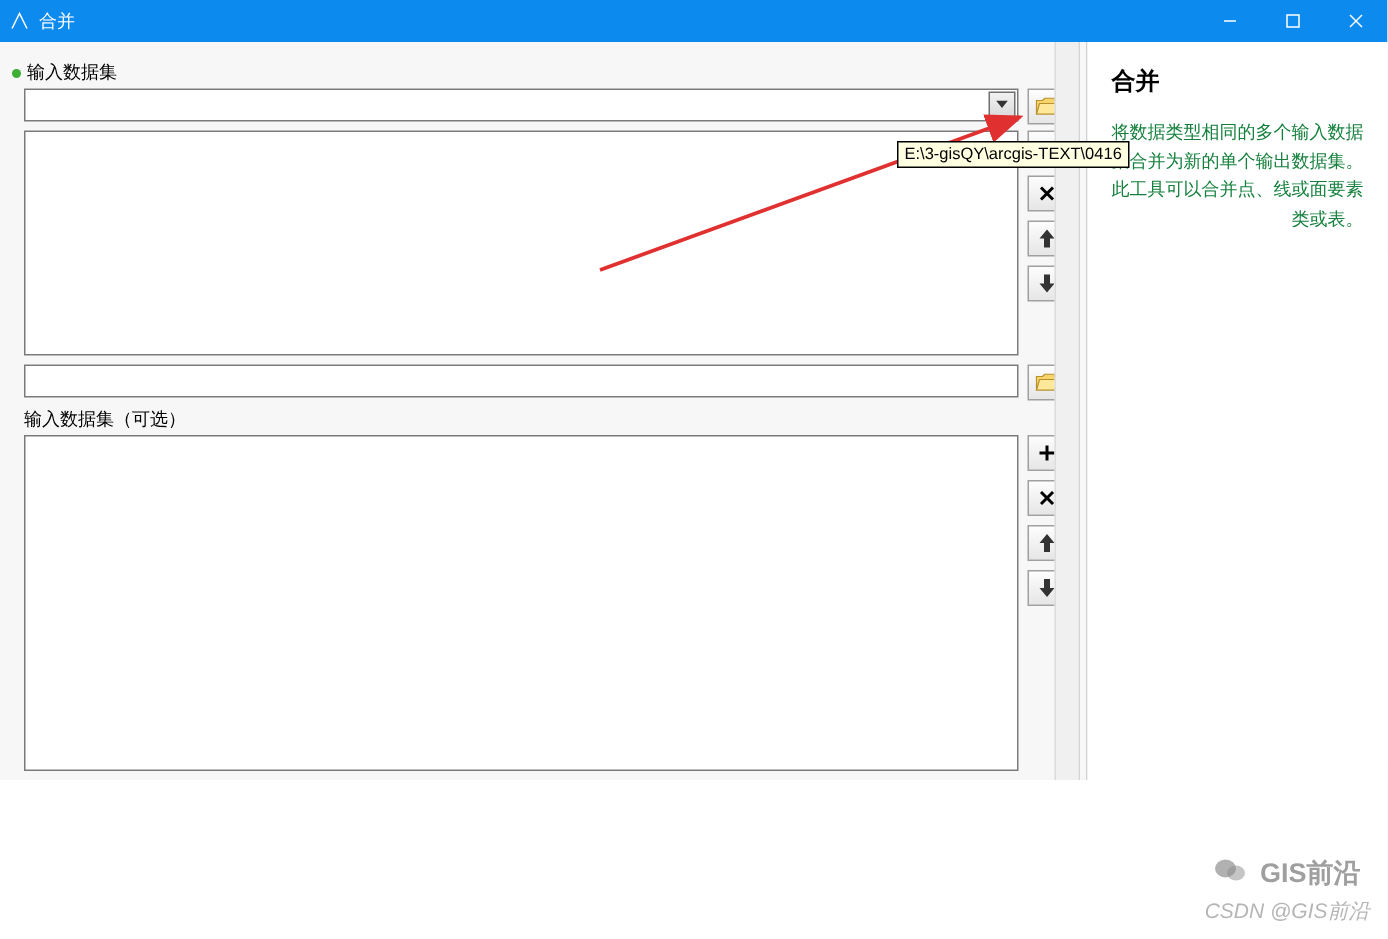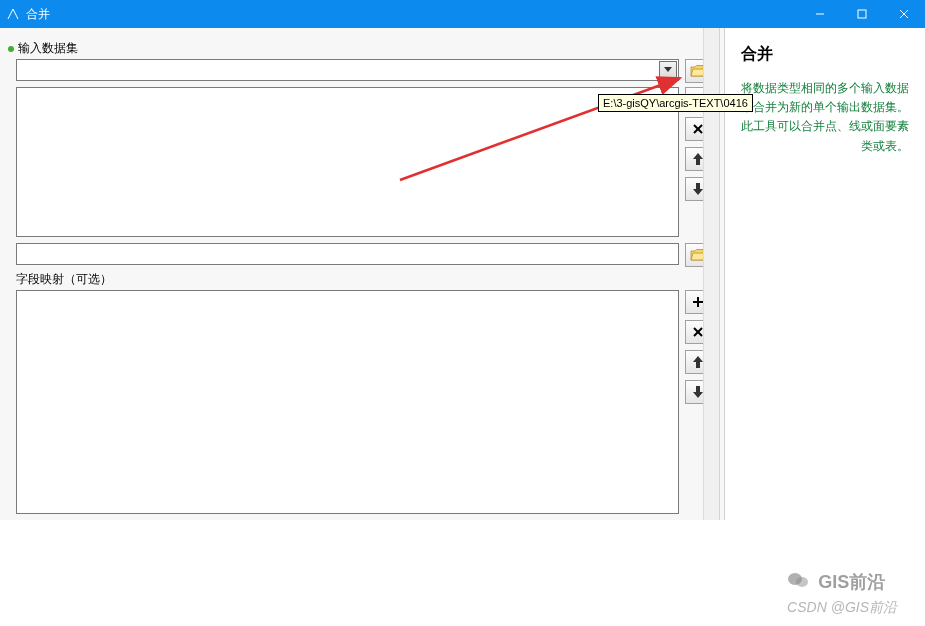--- a/index.html
+++ b/index.html
@@ -25,21 +25,21 @@
 .listbox { flex: 1; border: 1px solid #7a7a7a; background: #fff; }
 .btn-col { width: 26px; display: flex; flex-direction: column; gap: 6px; }
 .list1 { height: 150px; }
 .textfield { flex: 1; height: 22px; border: 1px solid #7a7a7a; background: #fff; padding: 0 4px; }
 .list2 { height: 224px; }
 .right h2 { font-size: 16px; font-weight: bold; margin-bottom: 14px; }
 .right p { font-size: 12px; line-height: 1.6; color: #15803d; margin-bottom: 12px; text-align: right; }
 .tooltip { position: absolute; background: #ffffe1; border: 1px solid #000; padding: 2px 4px; font-size: 11px; white-space: nowrap; z-index: 50; }
 .arrow { position: absolute; z-index: 40; pointer-events: none; }
 .scrollbar-v { position: absolute; right: 0; top: 0; bottom: 0; width: 16px; background: #f0f0f0; border-left: 1px solid #dcdcdc; }
-.watermark { position: absolute; right: 28px; bottom: 8px; font-size: 14px; color: rgba(120,120,120,0.55); font-style: italic; text-align: left; line-height: 1.5; pointer-events: none; }
+.watermark { position: absolute; right: 12px; bottom: 8px; font-size: 14px; color: rgba(120,120,120,0.55); font-style: italic; text-align: center; line-height: 1.5; pointer-events: none; }
 .watermark .line1 { font-weight: bold; font-size: 18px; color: rgba(80,80,80,0.55); font-style: normal; }
 .watermark .wechat-ico { display:inline-block; vertical-align: middle; margin-right: 4px;}
 </style>
 </head>
 <body>
 
 <div class="titlebar">
   <span class="ico">
     <svg width="14" height="14" viewBox="0 0 14 14">
         <path d="M2 12 L7 2 L12 12" stroke="#fff" stroke-width="1" fill="none"></path>
@@ -120,21 +120,21 @@
       <input class="textfield" type="text" value="" style="">
       <div class="icon-btn">
         <svg width="16" height="14">
             <path d="M1 3 L5 3 L6.5 1.5 L13 1.5 L13 3 L15 3 L13 12 L1 12 Z" fill="#f7d56a" stroke="#b8902e" stroke-width="0.8"></path>
             <path d="M3 5 L15 5 L13 12 L1 12 Z" fill="#ffe89a" stroke="#b8902e" stroke-width="0.8"></path>
           </svg>
       </div>
     </div>
 
     <div class="section-label" style="padding-left:16px">
-      <span>字段映射（可选）</span>
+      <span>输入数据集（可选）</span>
     </div>
     <div class="listarea">
       <div class="listbox list2"></div>
       <div class="btn-col">
         <div class="icon-btn">
             <svg width="12" height="12">
               <line x1="6" y1="1" x2="6" y2="11" stroke="#000" stroke-width="2"></line>
               <line x1="1" y1="6" x2="11" y2="6" stroke="#000" stroke-width="2"></line>
             </svg>
           </div>

